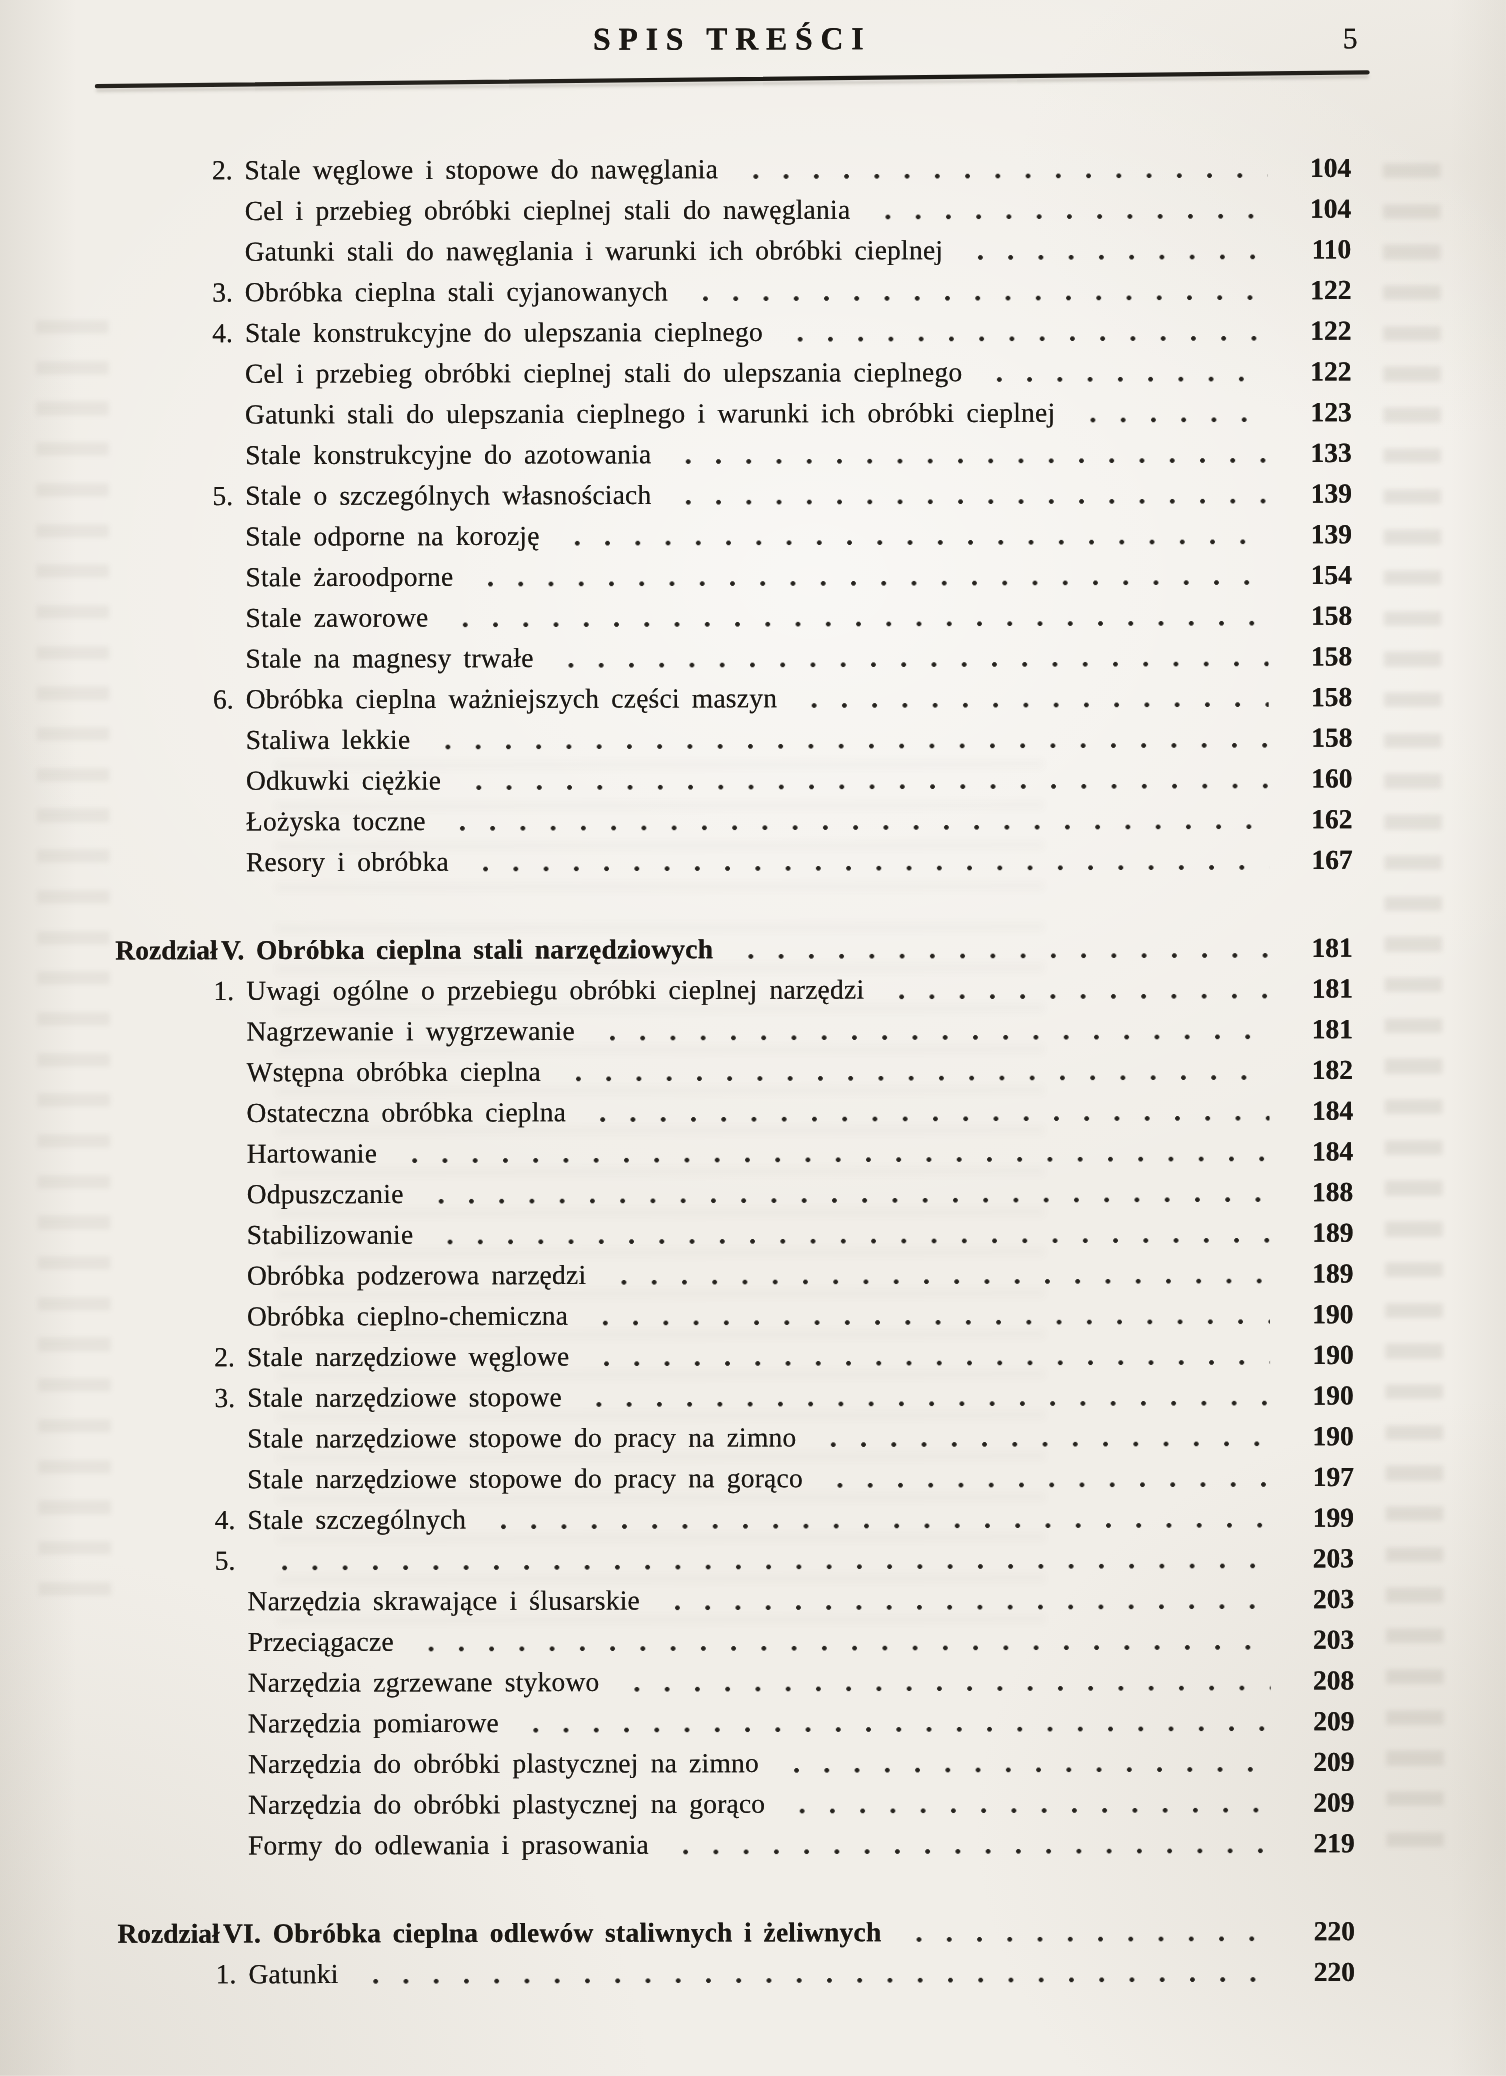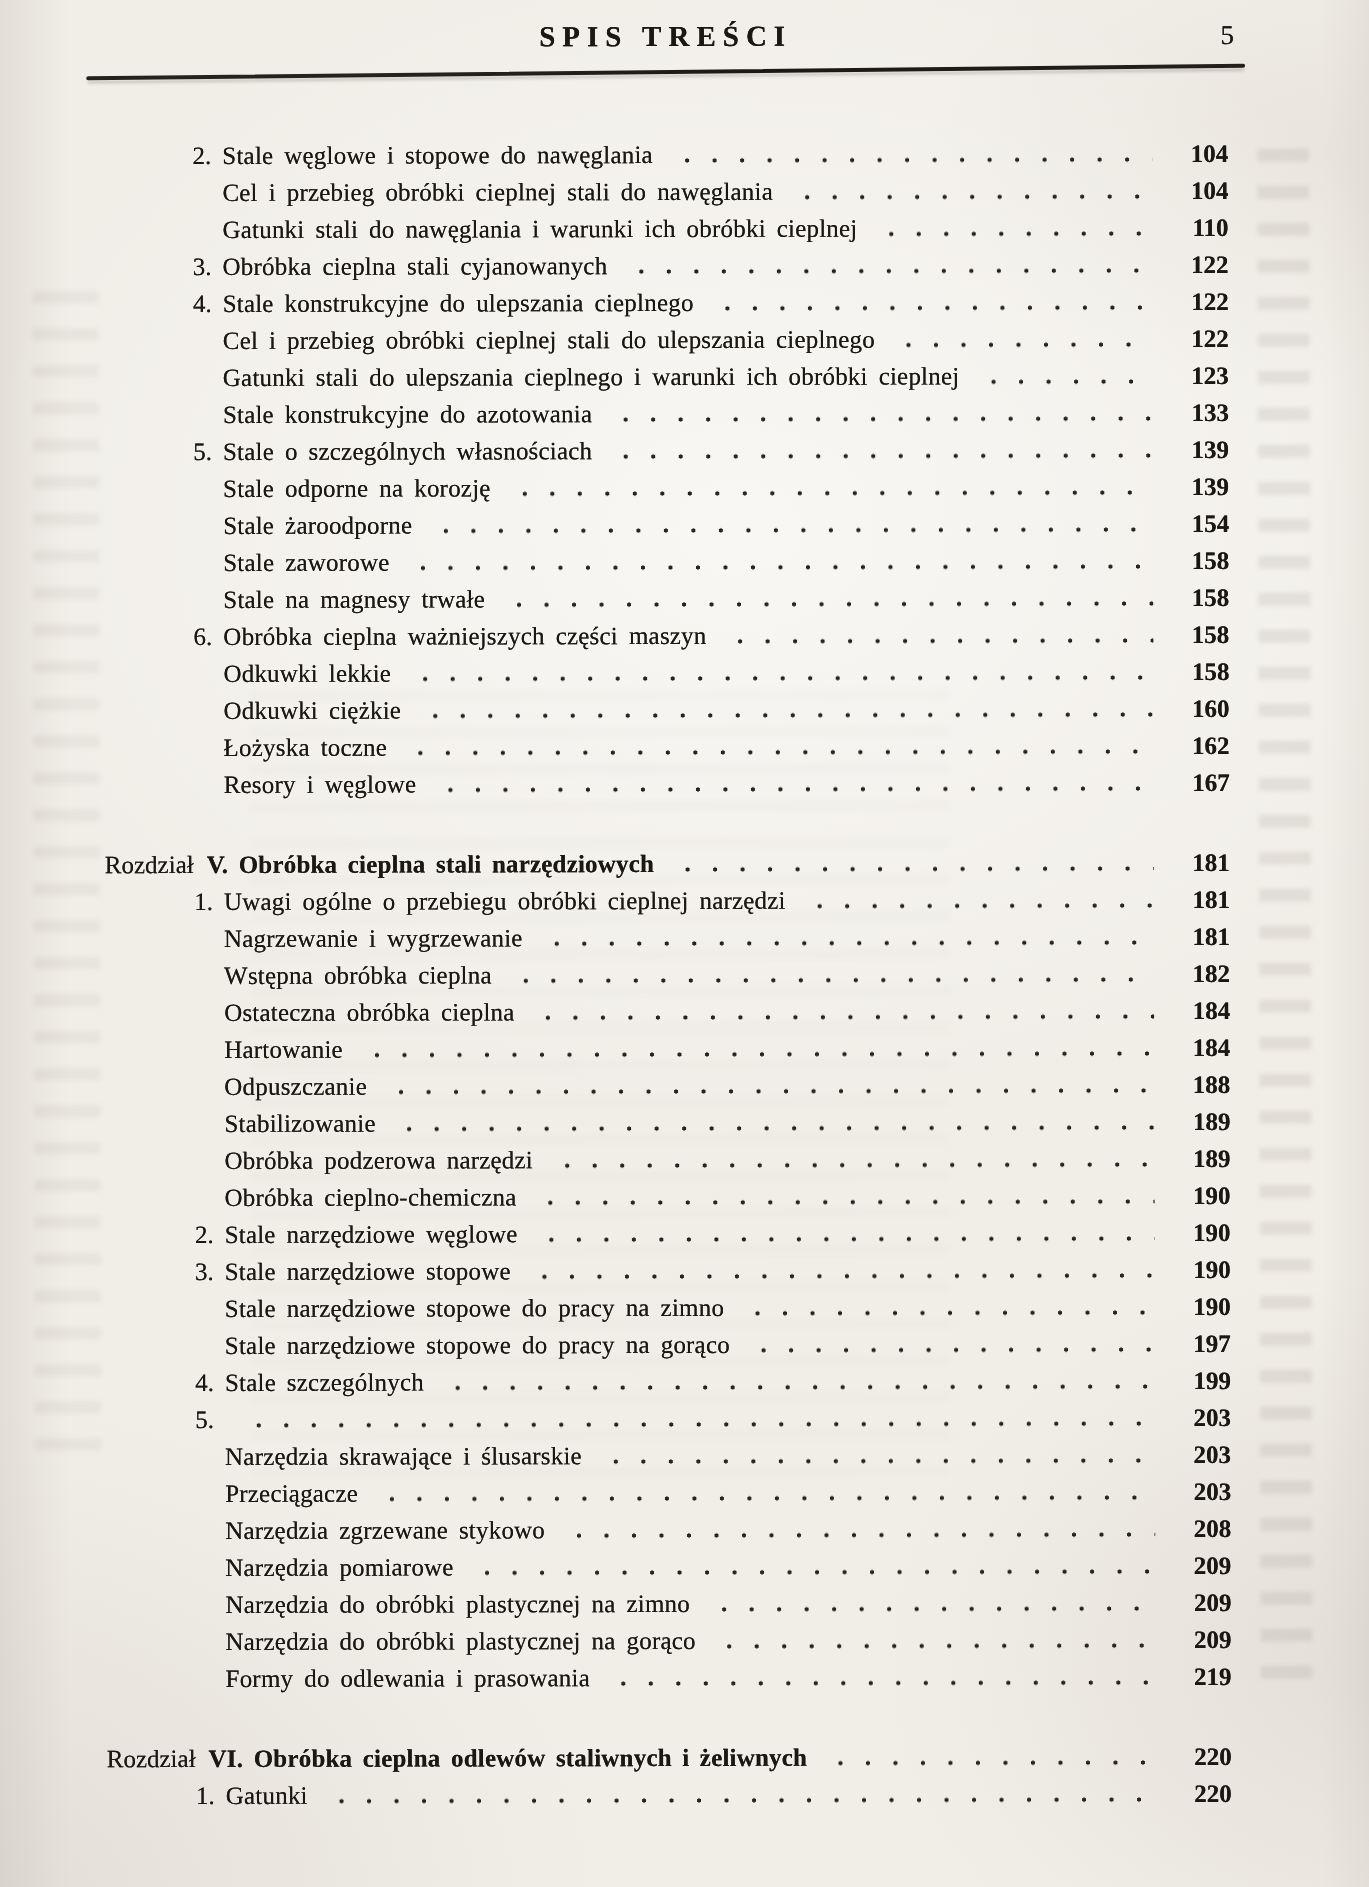--- a/index.html
+++ b/index.html
@@ -44,21 +44,21 @@
   .num{flex:none;width:36px;text-align:right;margin-right:11px;}
   .label{flex:none;word-spacing:4.5px;letter-spacing:.2px;min-width:0;overflow:hidden;}
   .dots{
     flex:1 1 0;min-width:0;height:32px;margin:0 4px 0 14px;
     background-image:radial-gradient(circle, #26231e 1.8px, rgba(0,0,0,0) 2.4px);
     background-size:27.5px 11px;background-repeat:repeat-x;
     background-position:left 6px bottom 7px;
   }
   .pg{flex:none;width:72px;text-align:right;font-weight:bold;}
   .chapter{margin-top:43px;}
-  .chap-prefix{flex:none;margin-right:13px;word-spacing:3px;}
+  .chap-prefix{flex:none;margin-right:3px;word-spacing:3px;font-weight:bold;}
   .chap-title{flex:none;font-weight:700;word-spacing:4px;letter-spacing:.2px;}
   .chapter .pg{font-weight:700;}
   
   .ghost{position:absolute;pointer-events:none;}
   .ghost-right{
     right:58px;top:150px;width:52px;height:1530px;opacity:.34;filter:blur(2.2px);
     background-image:repeating-linear-gradient(to bottom, rgba(118,110,97,.38) 0 13px, rgba(0,0,0,0) 13px 37px);
   }
   .ghost-left{
     left:34px;top:290px;width:66px;height:1180px;opacity:.25;filter:blur(2.4px);
@@ -164,39 +164,39 @@
         <span class="pg">158</span>
       </div>
       <div class="row entry">
         <span class="num">6.</span>
         <span class="label">Obróbka cieplna ważniejszych części maszyn</span>
         <span class="dots"></span>
         <span class="pg">158</span>
       </div>
       <div class="row entry">
         <span class="num"></span>
-        <span class="label">Odkuwki lekkie</span>
+        <span class="label">Staliwa lekkie</span>
         <span class="dots"></span>
         <span class="pg">158</span>
       </div>
       <div class="row entry">
         <span class="num"></span>
         <span class="label">Odkuwki ciężkie</span>
         <span class="dots"></span>
         <span class="pg">160</span>
       </div>
       <div class="row entry">
         <span class="num"></span>
         <span class="label">Łożyska toczne</span>
         <span class="dots"></span>
         <span class="pg">162</span>
       </div>
       <div class="row entry">
         <span class="num"></span>
-        <span class="label">Resory i węglowe</span>
+        <span class="label">Resory i obróbka</span>
         <span class="dots"></span>
         <span class="pg">167</span>
       </div>
       <div class="row chapter">
         <span class="chap-prefix">Rozdział</span>
         <span class="chap-title">V. Obróbka cieplna stali narzędziowych</span>
         <span class="dots"></span>
         <span class="pg">181</span>
       </div>
       <div class="row entry">

